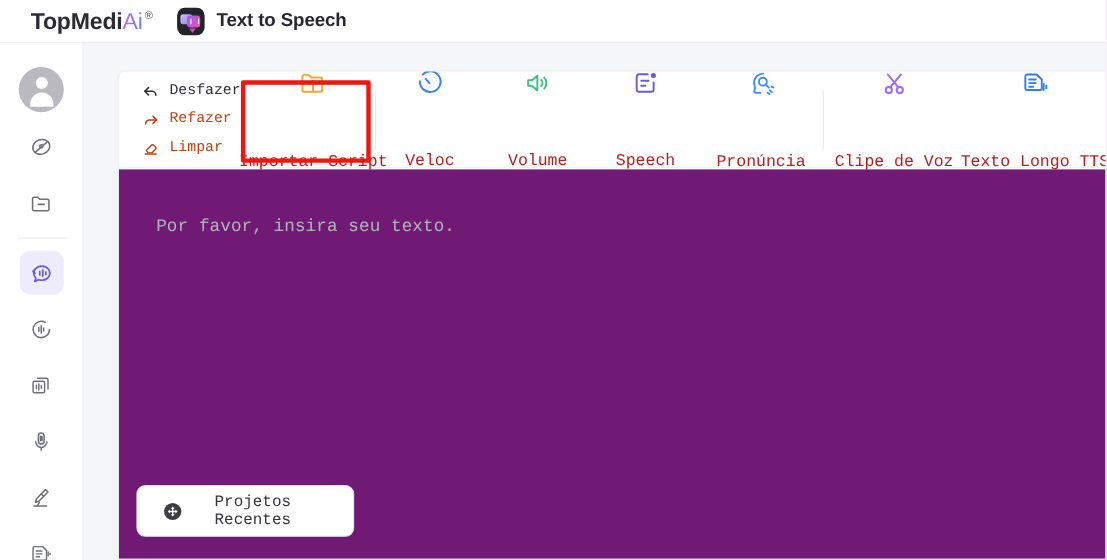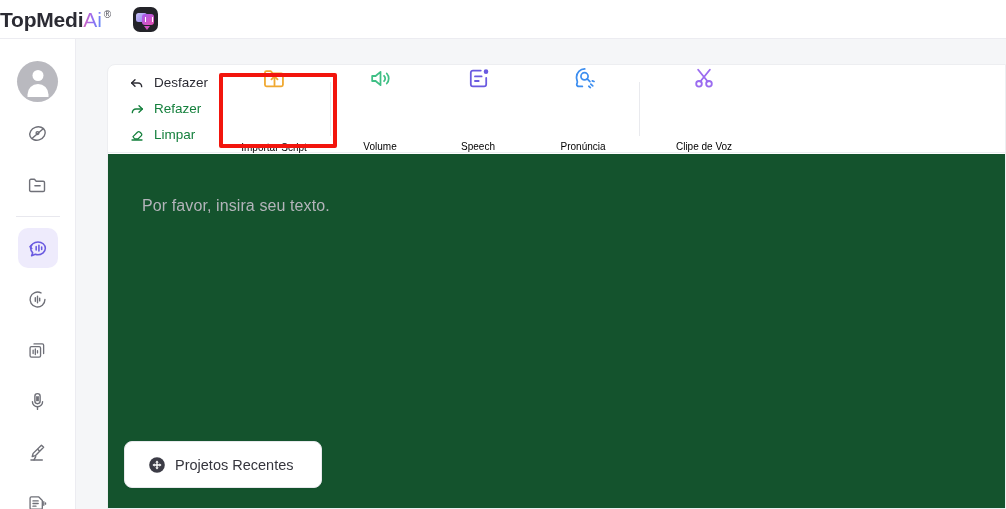--- a/index.html
+++ b/index.html
@@ -12,21 +12,21 @@
   }
   .app { position: relative; width: 1006px; height: 509px; background:#ffffff; }
 
   
   .header {
     position: absolute; left:0; top:0; width:1006px; height:39px;
     background:#ffffff; border-bottom:1px solid #ececf1;
     display:flex; align-items:center;
   }
   .brand {
-    font-size:21px; font-weight:700; letter-spacing:-0.2px;
+    margin-left:28px; font-size:21px; font-weight:700; letter-spacing:-0.2px;
     color:#2b2b33; display:flex; align-items:flex-start; line-height:1;
   }
   .brand .topmedi { color:#2b2b33; }
   .brand .ai {
     background: linear-gradient(100deg,#f05fa0 0%,#9a6cf0 45%,#5b8cf7 100%);
     -webkit-background-clip: text; background-clip: text;
     -webkit-text-fill-color: transparent; color:transparent;
     font-weight:400;
   }
   .brand .reg { font-size:10px; margin-left:2px; margin-top:1px; color:#50505a; font-weight:400; }
@@ -81,21 +81,21 @@
     color:#6f7078; flex:none;
   }
   .nav-item.active { background:#eeebfc; color:#6a5ae0; }
   .nav-item svg { display:block; }
   .nav-sep { width:44px; height:1px; background:#e8e8ee; margin-top:12px; flex:none; }
   .sp-after-avatar { height:10px; }
 
   
   .main {
     position:absolute; left:76px; top:39px; width:930px; height:470px;
-    background:#f5f6f8; padding:25px 0 0 31px;
+    background:#f5f6f8; padding:25px 0 0 31px;font-family:Liberation Mono, monospace;
   }
   .card {
     width:899px; height:445px; background:#ffffff;
     border:1px solid #edeef1; border-radius:8px 0 0 0;
     position:relative; overflow:hidden;
   }
 
   
   .toolbar {
     position:relative; height:88px; border-bottom:1px solid #eceef1;
@@ -104,53 +104,53 @@
   .tb-sep { width:1px; background:#e9eaee; height:54px; align-self:center; }
 
   .stack-btns {
     display:flex; flex-direction:column; justify-content:center;
     padding-left:21px; gap:4px; height:100%;
   }
   .stack-btn {
     display:flex; align-items:center; gap:9px;
     font-size:13.5px; color:#2c2c34; height:22px;
   }
-  .stack-btn.disabled { color:#15803d; }
+  .stack-btn.disabled { color:#c2410c; }
   .stack-btn .lbl { line-height:1; }
   .stack-btn svg { display:block; flex:none; }
 
   .tile {
     width:98px; height:100%;
     display:flex; flex-direction:column; align-items:center; justify-content:center;
     gap:7px; position:relative;
   }
   .tile .t-ico { height:27px; display:flex; align-items:center; justify-content:center; }
-  .tile .t-lbl { font-size:10px; color:#000000; white-space:nowrap; line-height:1;margin-top:44px; }
+  .tile .t-lbl { font-size:15px; color:#b91c1c; white-space:nowrap; line-height:1;margin-top:44px; }
   .tile.wide { width:112px; }
   .tile.xwide { width:128px; }
 
   .pad-left-1 { width:10px; }
 
   
   .red-box {
     position:absolute; left:219px; top:73px; width:118px; height:75px;
     border:4px solid #f2150d; border-radius:2px; pointer-events:none; z-index:7;
   }
 
   
   .text-area {
-    position:absolute; left:0; top:89px; right:0; bottom:0; background:#14532d;
+    position:absolute; left:0; top:89px; right:0; bottom:0; background:#701a75;
   }
   .placeholder {
     position:absolute; left:34px; top:43px;
     font-size:16px; color:#b3b4ba; letter-spacing:0.1px;
   }
   .recent-btn {
     position:absolute; left:16px; bottom:20px;
-    display:flex; align-items:center; gap:8px;
+    display:flex; align-items:center; gap:28px;
     width:198px; height:47px; padding-left:22px;
     background:#ffffff; border:1px solid #e7e8ec; border-radius:8px;
     box-shadow:0 1px 2px rgba(25,25,40,.05);
     font-size:14.5px; color:#35353d;
   }
   .recent-btn .plus-ico { width:20px; height:20px; flex:none; }
 </style>
 </head>
 <body>
 
@@ -160,20 +160,21 @@
     <div class="brand">
       <span class="topmedi">TopMedi</span>
         <span class="ai">Ai</span>
         <span class="reg">®</span>
     </div>
     <div class="app-icon">
       <div class="bub-a"></div>
       <div class="bub-b"></div>
       <div class="tail"></div>
     </div>
+    <div class="header-title">Text to Speech</div>
   </div>
 
   <div class="sidebar">
     <div class="avatar">
       <div class="head"></div>
       <div class="body"></div>
     </div>
     <div class="sp-after-avatar"></div>
 
     <div class="nav-item">
@@ -304,20 +305,29 @@
               <path d="M12 18V10.4"></path>
               <path d="M9.3 12.8 12 10.1l2.7 2.7"></path>
             </svg>
           </div>
           <div class="t-lbl">Importar Script</div>
         </div>
 
 
         <div class="tb-sep"></div>
 
+        <div class="tile">
+          <div class="t-ico">
+            <svg width="25" height="25" viewBox="0 0 24 24" fill="none" stroke="#3d7ef0" stroke-width="1.7" stroke-linecap="round" stroke-linejoin="round">
+              <path d="M6 4.6A9 9 0 1 1 3.6 10.4"></path>
+              <path d="M12 12 8.6 8.4"></path>
+            </svg>
+          </div>
+          <div class="t-lbl">Veloc</div>
+        </div>
 
         <div class="tile">
           <div class="t-ico">
             <svg width="25" height="25" viewBox="0 0 24 24" fill="none" stroke="#3fbf85" stroke-width="1.7" stroke-linecap="round" stroke-linejoin="round">
               <path d="M4 9.6h3.3L12 5.6v12.8l-4.7-4H4z"></path>
               <path d="M15.4 9.4a3.6 3.6 0 0 1 0 5.2"></path>
               <path d="M18 7.2a7 7 0 0 1 0 9.6"></path>
             </svg>
           </div>
           <div class="t-lbl">Volume</div>
@@ -353,20 +363,30 @@
           <div class="t-ico">
             <svg width="26" height="26" viewBox="0 0 24 24" fill="none" stroke="#9b6cf0" stroke-width="1.7" stroke-linecap="round" stroke-linejoin="round">
               <circle cx="7.4" cy="17.4" r="2.6"></circle>
               <circle cx="16.6" cy="17.4" r="2.6"></circle>
               <path d="M15.4 15.2 6.6 4.4M8.6 15.2 17.4 4.4"></path>
             </svg>
           </div>
           <div class="t-lbl">Clipe de Voz</div>
         </div>
 
+        <div class="tile xwide">
+          <div class="t-ico">
+            <svg width="26" height="26" viewBox="0 0 24 24" fill="none" stroke="#2f7fe8" stroke-width="1.6" stroke-linecap="round" stroke-linejoin="round">
+              <path d="M5.4 4.4h8L17.6 8.6v7.2a1.6 1.6 0 0 1-1.6 1.6H5.4a1.6 1.6 0 0 1-1.6-1.6V6a1.6 1.6 0 0 1 1.6-1.6z"></path>
+              <path d="M7 8.6h5.6M7 11.6h5.6M7 14.6h3.4"></path>
+              <path d="M19.2 12.4v5M21.4 13.8v2.2"></path>
+            </svg>
+          </div>
+          <div class="t-lbl">Texto Longo TTS</div>
+        </div>
 
       </div>
 
       <div class="text-area">
         <div class="placeholder">Por favor, insira seu texto.</div>
 
         <div class="recent-btn">
           <span class="plus-ico">
             <svg width="20" height="20" viewBox="0 0 24 24">
               <circle cx="12" cy="12" r="9.4" fill="#3c3c46"></circle>

